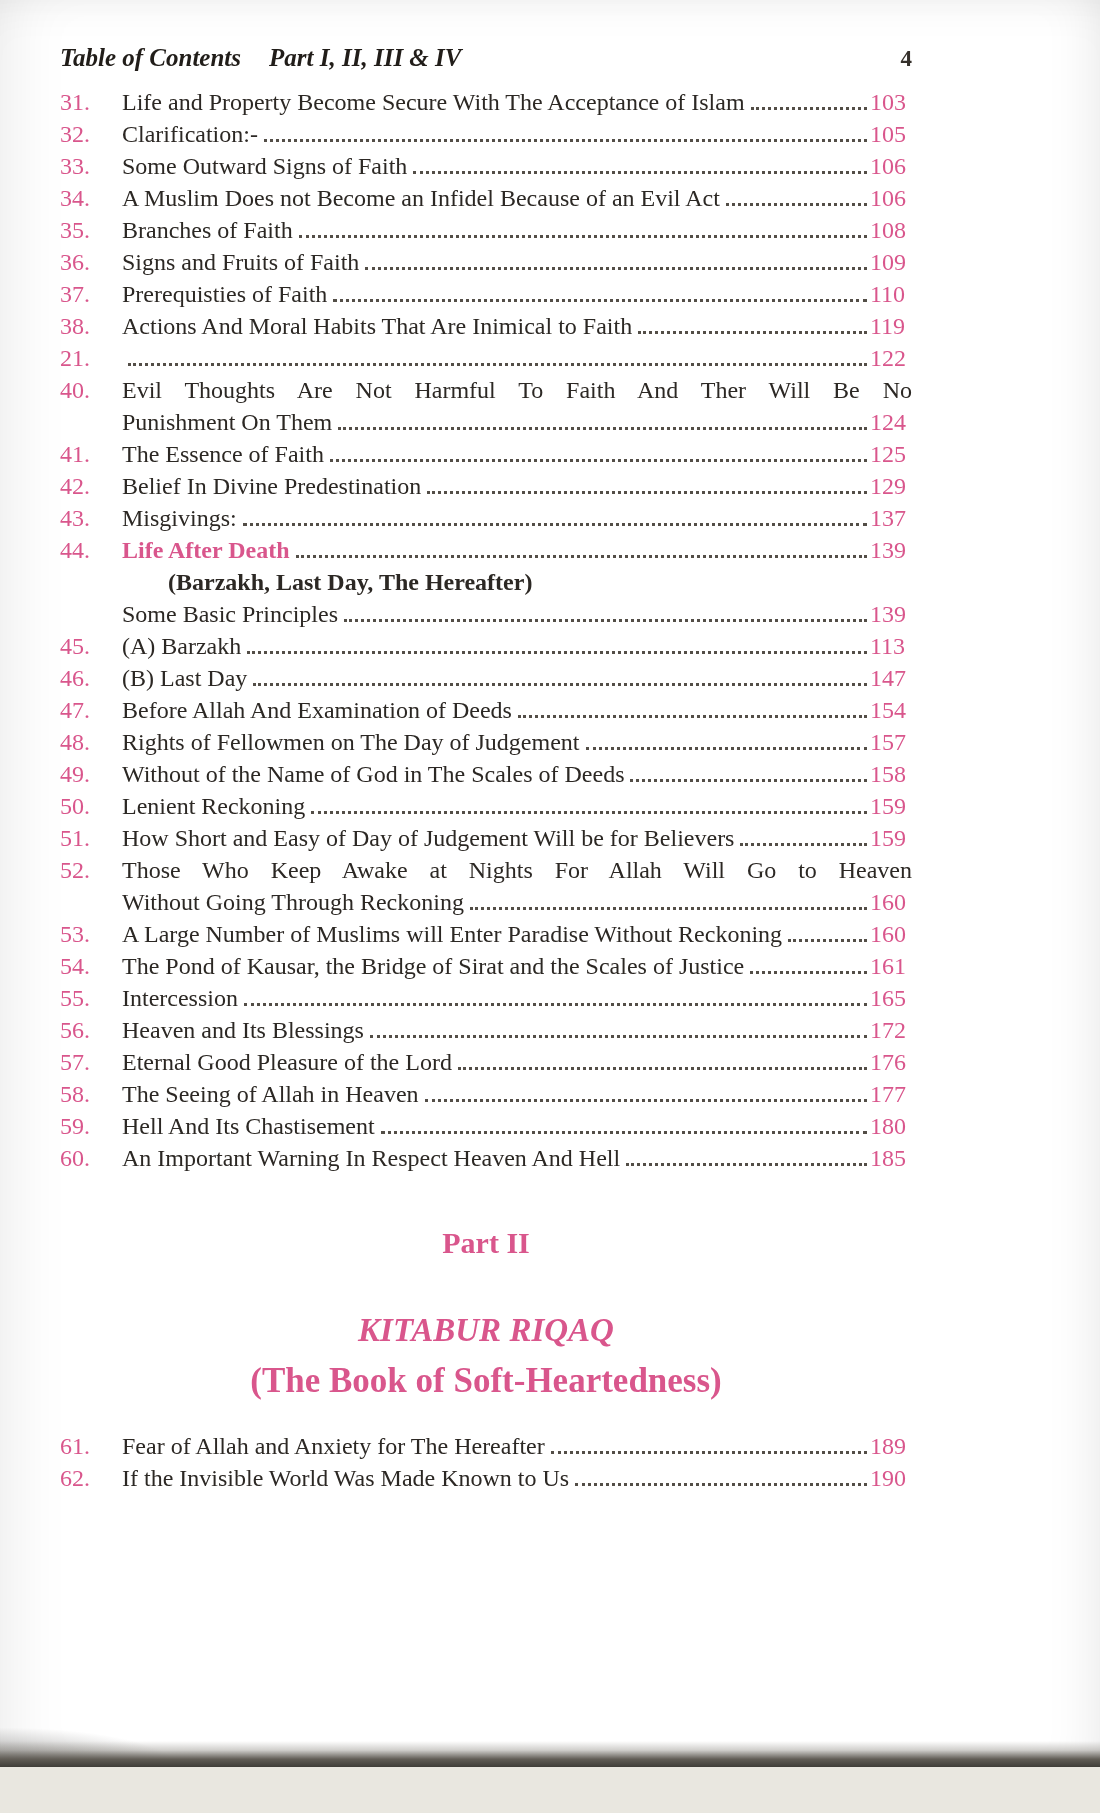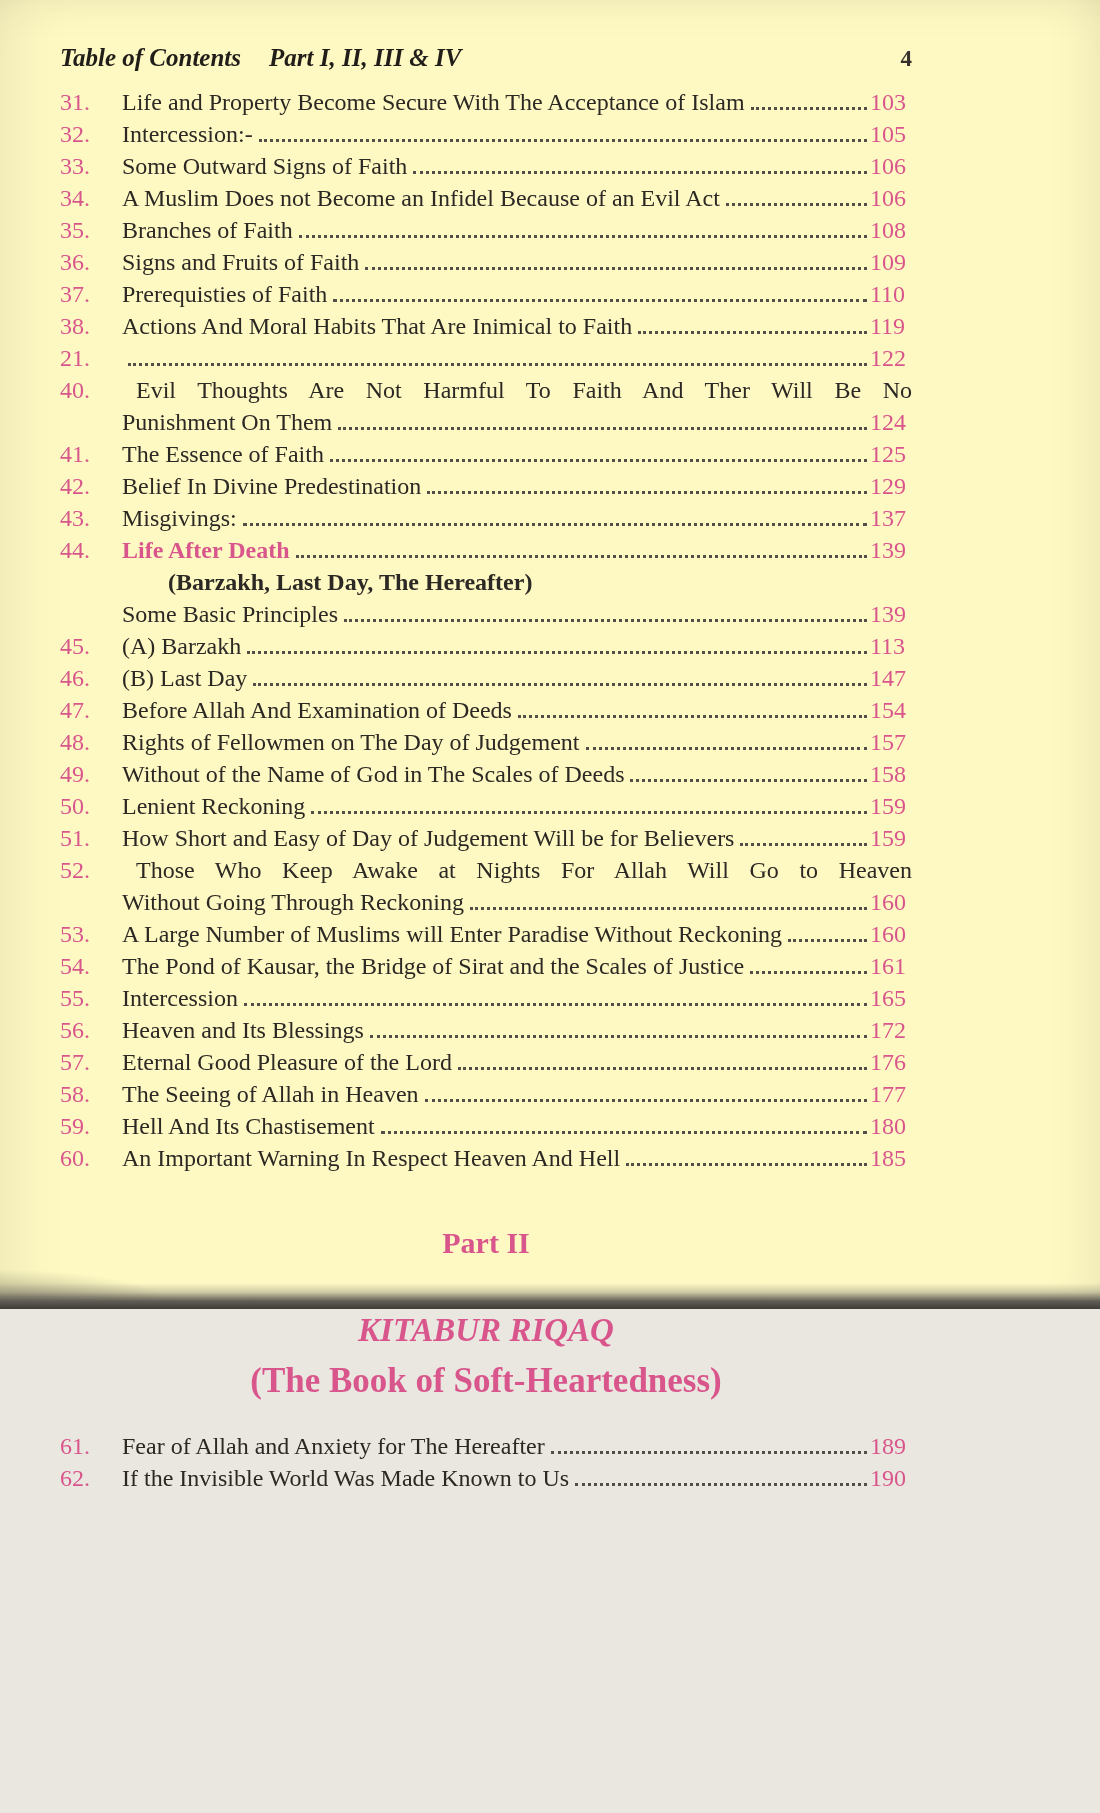--- a/index.html
+++ b/index.html
@@ -5,22 +5,22 @@
   html, body { margin: 0; padding: 0; }
   body {
     width: 1100px; height: 1813px;
     background: #e9e7e0;
     font-family: "Liberation Serif", "DejaVu Serif", serif;
     color: #2c2824;
     overflow: hidden;
   }
   .page {
     position: relative;
-    width: 1100px; height: 1309px;
-    background: #fef9c3;
+    width: 1100px; height: 1767px;
+    background: #ffffff;
     box-shadow: inset 45px 0 70px -45px rgba(0,0,0,.10),
                 inset -35px 0 60px -40px rgba(0,0,0,.12),
                 inset 0 35px 50px -35px rgba(0,0,0,.06);
   }
   .content { position: relative; padding: 44px 188px 0 60px; }
 
   
   .toc-header {
     display: flex; justify-content: space-between; align-items: baseline;
     font-weight: bold; font-style: italic; font-size: 25px; color: #211d19;
@@ -40,21 +40,21 @@
   }
   .title { flex: 0 1 auto; color: #2c2824; }
   .title.pink { color: #d9568c; font-weight: bold; }
   .dots {
     flex: 1 1 14px; min-width: 14px; height: 0;
     border-bottom: 3px dotted #534e47;
     margin: 0 3px 8px 6px; align-self: flex-end;
   }
   .pg { flex: 0 0 auto; color: #d9568c; min-width: 42px; }
 
-  .row.first-line .title { flex: 1 1 auto; text-align: justify; text-align-last: justify; margin-left: 14px; }
+  .row.first-line .title { flex: 1 1 auto; text-align: justify; text-align-last: justify; }
   .row.subhead .title { font-weight: bold; padding-left: 46px; }
 
   
   .part2 { text-align: center; color: #d9568c; margin-top: 52px; }
   .part2 .heading { font-size: 30px; font-weight: bold; }
   .part2 .book-title { font-size: 33px; font-weight: bold; font-style: italic; margin-top: 52px; }
   .part2 .book-subtitle { font-size: 35px; font-weight: bold; margin-top: 12px; }
 
   .toc.second { margin-top: 29px; }
 
@@ -88,21 +88,21 @@
 
       <div class="row">
           <span class="num">31.</span>
           <span class="title">Life and Property Become Secure With The Acceptance of Islam</span>
           <span class="dots"></span>
           <span class="pg">103</span>
         </div>
 
       <div class="row">
           <span class="num">32.</span>
-          <span class="title">Intercession:-</span>
+          <span class="title">Clarification:-</span>
           <span class="dots"></span>
           <span class="pg">105</span>
         </div>
 
       <div class="row">
           <span class="num">33.</span>
           <span class="title">Some Outward Signs of Faith</span>
           <span class="dots"></span>
           <span class="pg">106</span>
         </div>

